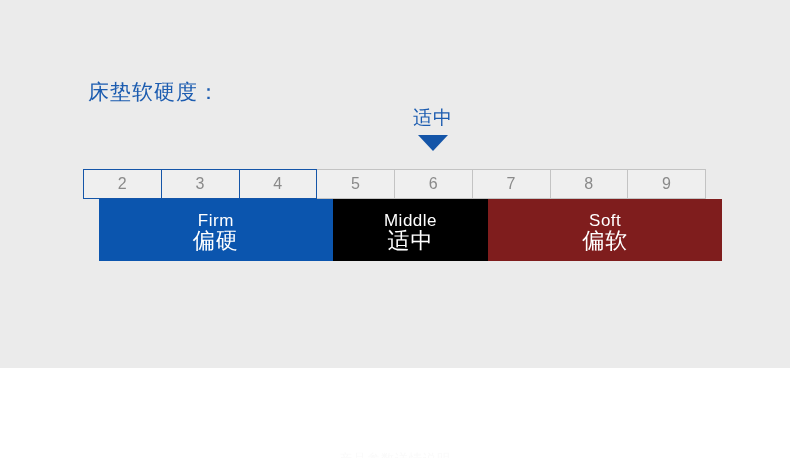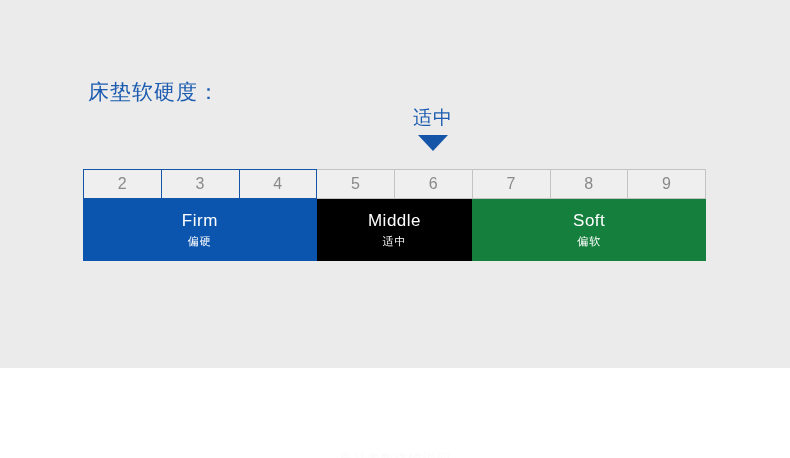--- a/index.html
+++ b/index.html
@@ -122,47 +122,47 @@
   .num-cell:last-child { margin-right: 0; }
   .num-cell.firm {
     border-color: #1455a8;
     position: relative;
     z-index: 2;
   }
 
   
   #bands-row {
     position: absolute;
-    left: 0; top: 30px;
+    left: 16px; top: 30px;
     width: 623px;
     height: 62px;
     display: flex;
   }
   .band {
     box-sizing: border-box;
     display: flex;
     flex-direction: column;
     align-items: center;
     justify-content: center;
     color: #ffffff;
   }
   .band-en {
     font-size: 17px;
     line-height: 21px;
     letter-spacing: 0.5px;
   }
   .band-zh {
-    font-size: 11px;
+    font-size: 22px;
     line-height: 20px;
     letter-spacing: 1px;
     text-align: center;
   }
   .band.firm   { background: #0b55ae; }
   .band.middle { background: #000000; }
-  .band.soft   { background: #15803d; }
+  .band.soft   { background: #7f1d1d; }
 </style>
 </head>
 <body>
 
 <div id="page">
 
   <div id="band-top"></div>
   <div id="band-bottom"></div>
 
   <div id="heading">床垫软硬度：</div>

